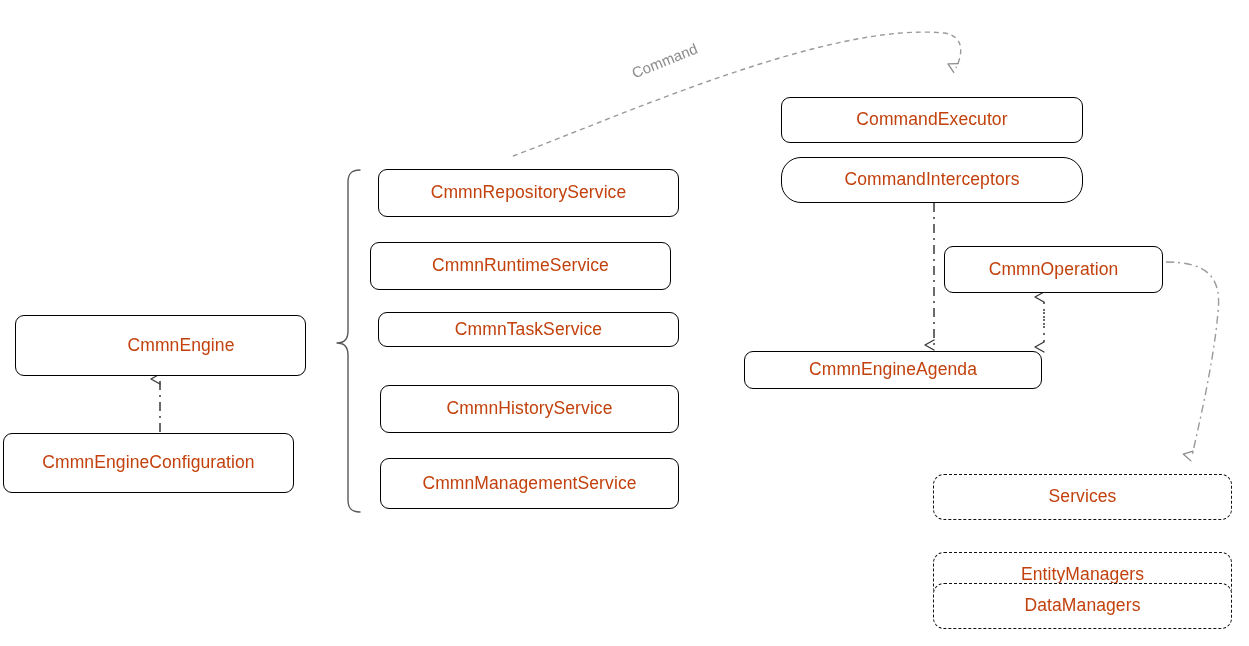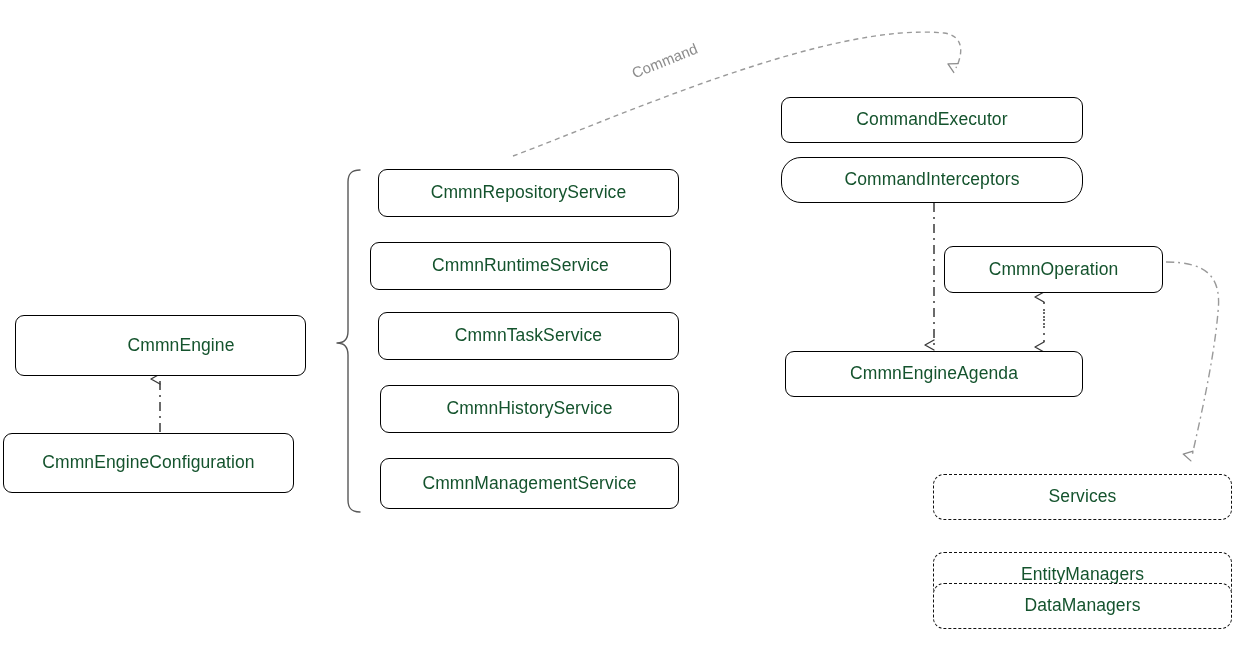--- a/index.html
+++ b/index.html
@@ -27,21 +27,21 @@
     box-sizing: border-box;
     display: flex;
     align-items: center;
     justify-content: center;
     background: #ffffff;
     border: 1px solid #000000;
     border-radius: 9px;
     font-size: 17.5px;
     line-height: 1;
     letter-spacing: 0.1px;
-    color: #14532d;
+    color: #c2410c;
     white-space: nowrap;
   }
   .node.dashed {
     border-style: dashed;
     border-width: 1.4px;
     border-color: #111111;
     border-radius: 11px;
   }
   .edge-label {
     position: absolute;
@@ -99,31 +99,31 @@
 <div class="edge-label" style="left:630px; top:52px; transform: rotate(-22deg);">Command</div>
 
 <div class="node" style="left:15px; top:315px; width:291px; height:61px;padding-left:41px;">CmmnEngine</div>
 
 <div class="node" style="left:3px; top:433px; width:291px; height:60px;">CmmnEngineConfiguration</div>
 
 <div class="node" style="left:378px; top:169px; width:301px; height:48px;">CmmnRepositoryService</div>
 
 <div class="node" style="left:370px; top:242px; width:301px; height:48px;">CmmnRuntimeService</div>
 
-<div class="node" style="left:378px; top:312px; width:301px; height:48px;">CmmnTaskService</div>
+<div class="node" style="left:378px; top:312px; width:301px; height:35px;">CmmnTaskService</div>
 
 <div class="node" style="left:380px; top:385px; width:299px; height:48px;">CmmnHistoryService</div>
 
 <div class="node" style="left:380px; top:458px; width:299px; height:51px;">CmmnManagementService</div>
 
 <div class="node" style="left:781px; top:97px; width:302px; height:46px;">CommandExecutor</div>
 
 <div class="node" style="left:781px; top:157px; width:302px; height:46px;border-radius:20px;">CommandInterceptors</div>
 
 <div class="node" style="left:944px; top:246px; width:219px; height:47px;">CmmnOperation</div>
 
-<div class="node" style="left:785px; top:351px; width:298px; height:46px;">CmmnEngineAgenda</div>
+<div class="node" style="left:744px; top:351px; width:298px; height:38px;">CmmnEngineAgenda</div>
 
 <div class="node dashed" style="left:933px; top:474px; width:299px; height:46px;">Services</div>
 
 <div class="node dashed" style="left:933px; top:552px; width:299px; height:46px;">EntityManagers</div>
 
 <div class="node dashed" style="left:933px; top:583px; width:299px; height:46px;">DataManagers</div>
 
 </body></html>

